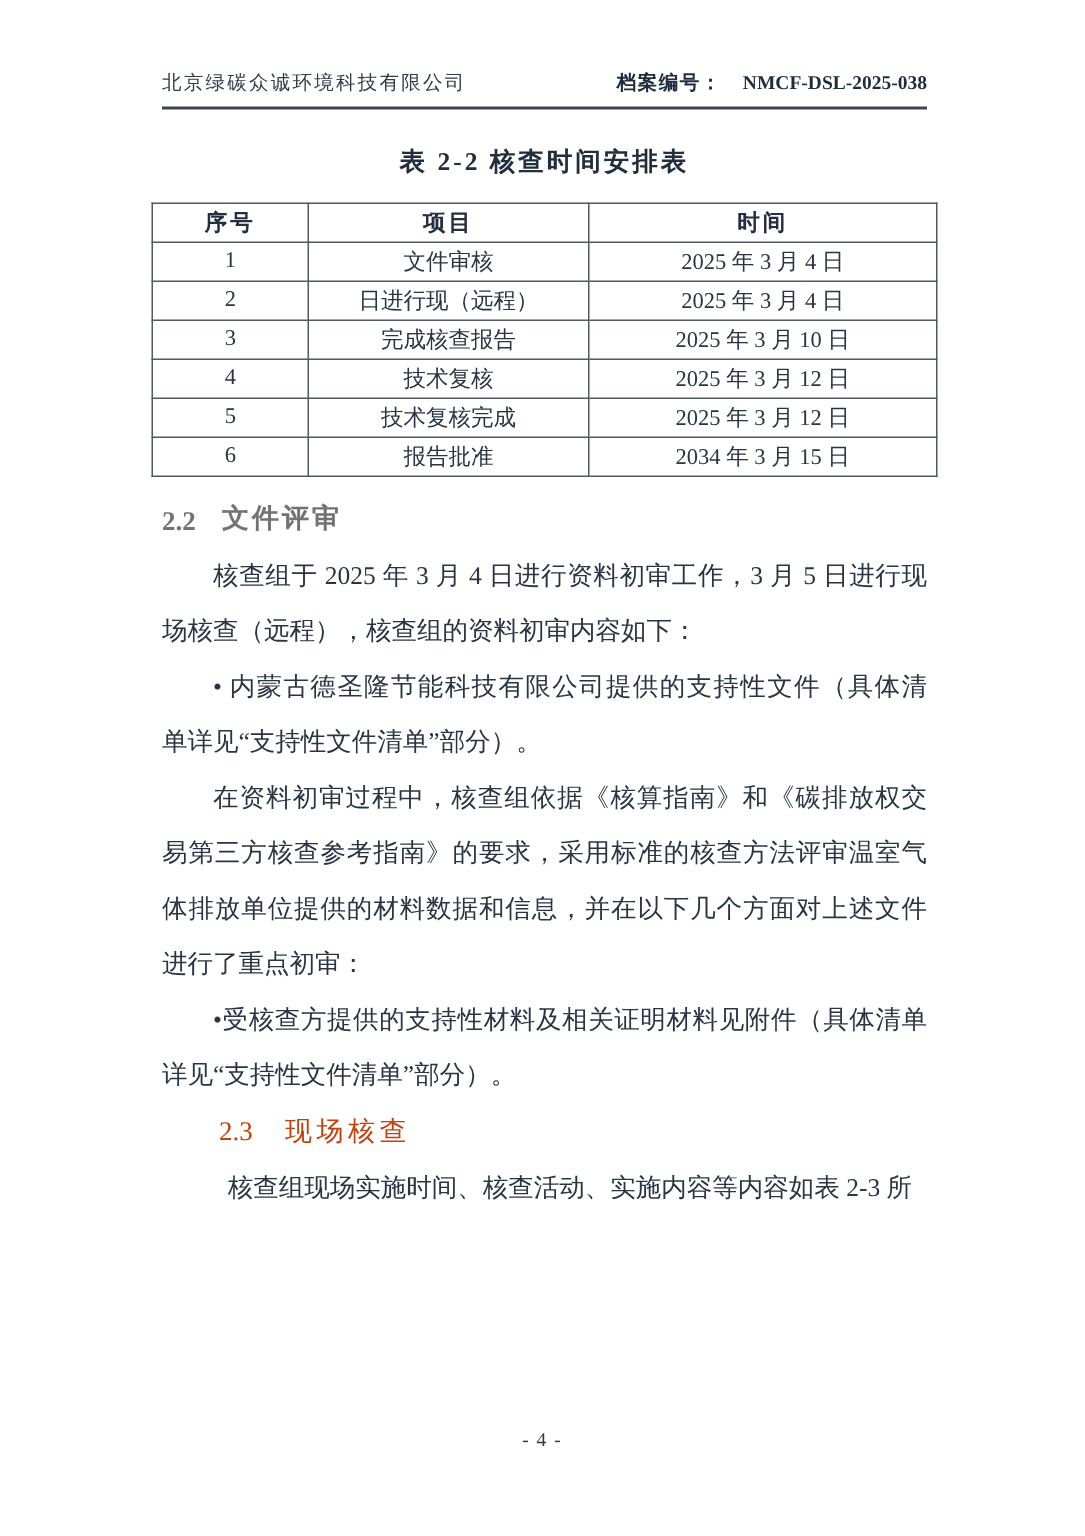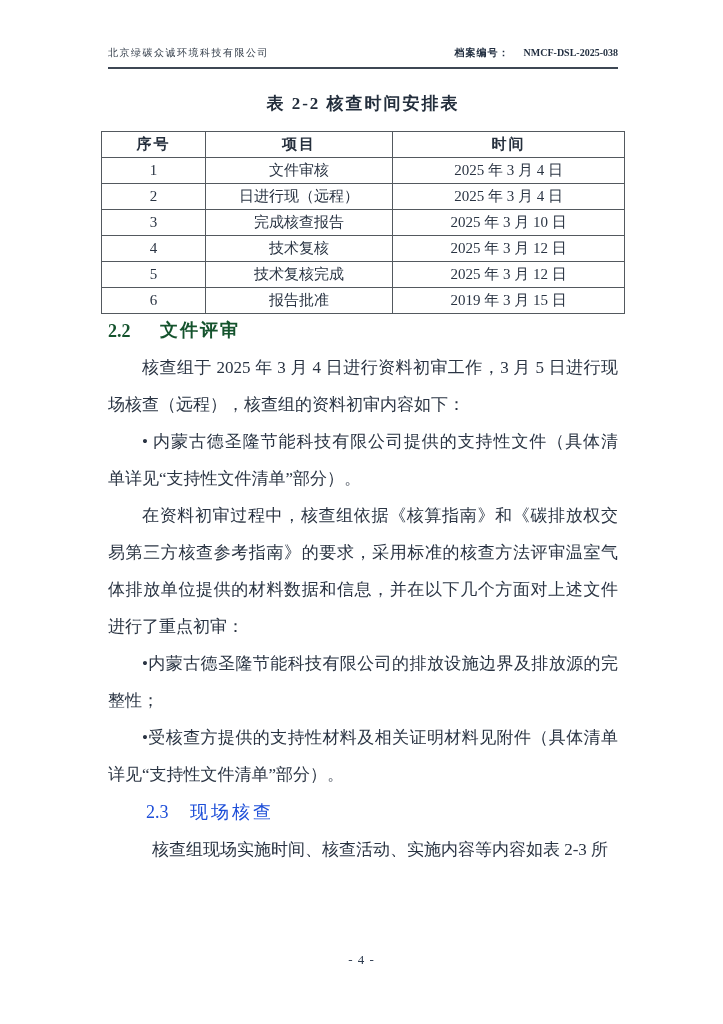--- a/index.html
+++ b/index.html
@@ -11,21 +11,21 @@
     font-family:"Liberation Serif","DejaVu Serif",serif;
     color:#2a3443;
     padding:46px 100px 0 108px;
     overflow:hidden;
   }
   
   .doc-header {
     display:flex; justify-content:space-between; align-items:flex-end;
     border-bottom:2px solid #3d4754;
     padding-bottom:7px;
-    font-size:10px;
+    font-size:13px;
     width:510px;
   }
   .company { font-weight:normal; letter-spacing:1.5px; color:#323c49; }
   .archive { font-weight:bold; color:#1f2c3e; }
   .archive-label { margin-right:14px; letter-spacing:1px; }
   
   .table-title {
     margin-top:23px;
     width:510px;
     text-align:center;
@@ -46,34 +46,33 @@
     border:1px solid #53595f;
     height:26px;
     text-align:center;
     vertical-align:middle;
     padding:0;
     color:#2a3443;
   }
   table.schedule th { font-weight:bold; letter-spacing:2px; color:#252f3d; }
   
   .h22 {
-    margin-top:2px;
+    margin-top:14px;
     font-size:18px; font-weight:bold;
     line-height:30px;
-    color:#14532d;
+    color:#737373;
     display:flex;
-    gap:12px;
   }
   .h22 .num { width:40px; }
   .h22 .ttl { letter-spacing:2px;font-family:Liberation Mono, monospace; }
   .h23 {
     font-size:18px; font-weight:normal;
     line-height:38px;
     padding-left:38px;
-    color:#1d4ed8;
+    color:#c2410c;
     display:flex;
   }
   .h23 .num { width:44px; }
   .h23 .ttl { letter-spacing:3px; }
   
   .bodytext { width:510px; margin-top:3px; }
   .line {
     font-size:17px;
     line-height:37px;
     height:37px;
@@ -143,21 +142,21 @@
         <td>2025 年 3 月 12 日</td>
       </tr>
       <tr>
         <td>5</td>
         <td>技术复核完成</td>
         <td>2025 年 3 月 12 日</td>
       </tr>
       <tr>
         <td>6</td>
         <td>报告批准</td>
-        <td>2019 年 3 月 15 日</td>
+        <td>2034 年 3 月 15 日</td>
       </tr>
     </tbody>
   </table>
 
   <div class="h22">
     <span class="num">2.2</span>
     <span class="ttl">文件评审</span>
   </div>
 
   <div class="bodytext">
@@ -169,24 +168,20 @@
       <div class="line ind">• 内蒙古德圣隆节能科技有限公司提供的支持性文件（具体清</div>
       <div class="line last">单详见“支持性文件清单”部分）。</div>
     </div>
     <div class="para">
       <div class="line ind">在资料初审过程中，核查组依据《核算指南》和《碳排放权交</div>
       <div class="line">易第三方核查参考指南》的要求，采用标准的核查方法评审温室气</div>
       <div class="line">体排放单位提供的材料数据和信息，并在以下几个方面对上述文件</div>
       <div class="line last">进行了重点初审：</div>
     </div>
     <div class="para">
-      <div class="line ind">•内蒙古德圣隆节能科技有限公司的排放设施边界及排放源的完</div>
-      <div class="line last">整性；</div>
-    </div>
-    <div class="para">
       <div class="line ind">•受核查方提供的支持性材料及相关证明材料见附件（具体清单</div>
       <div class="line last">详见“支持性文件清单”部分）。</div>
     </div>
 
     <div class="h23">
       <span class="num">2.3</span>
       <span class="ttl">现场核查</span>
     </div>
 
     <div class="para">

